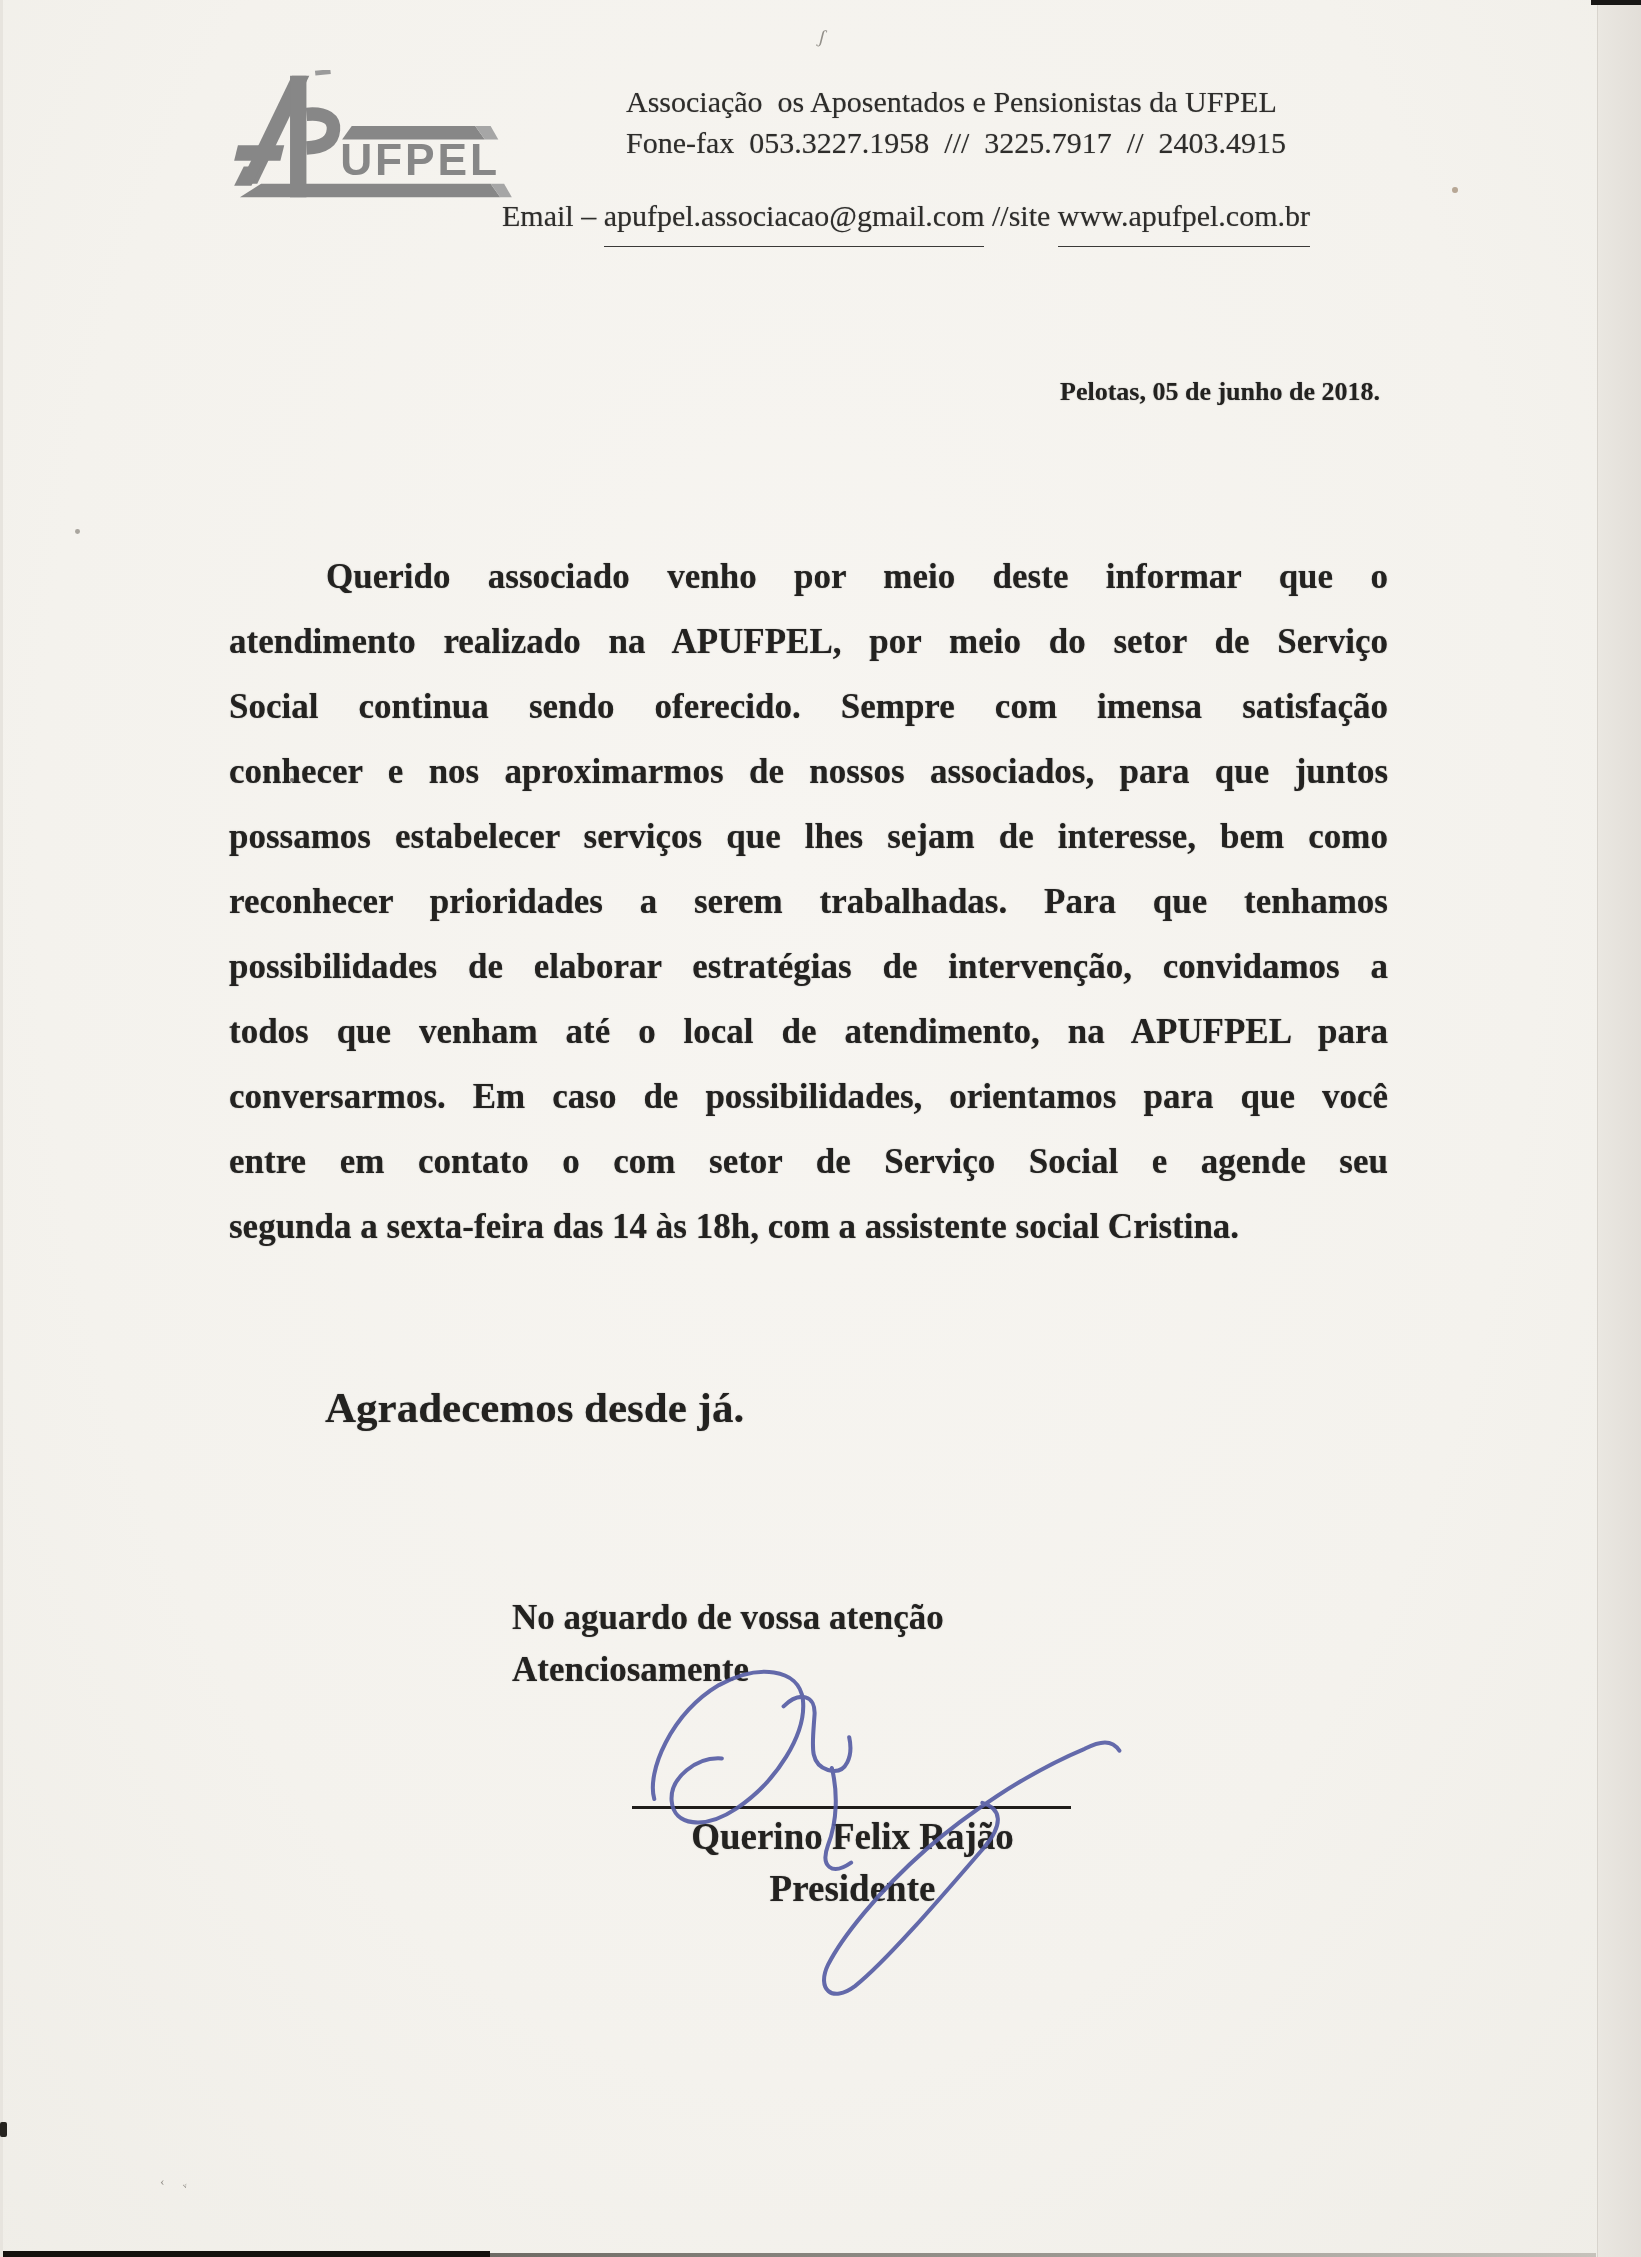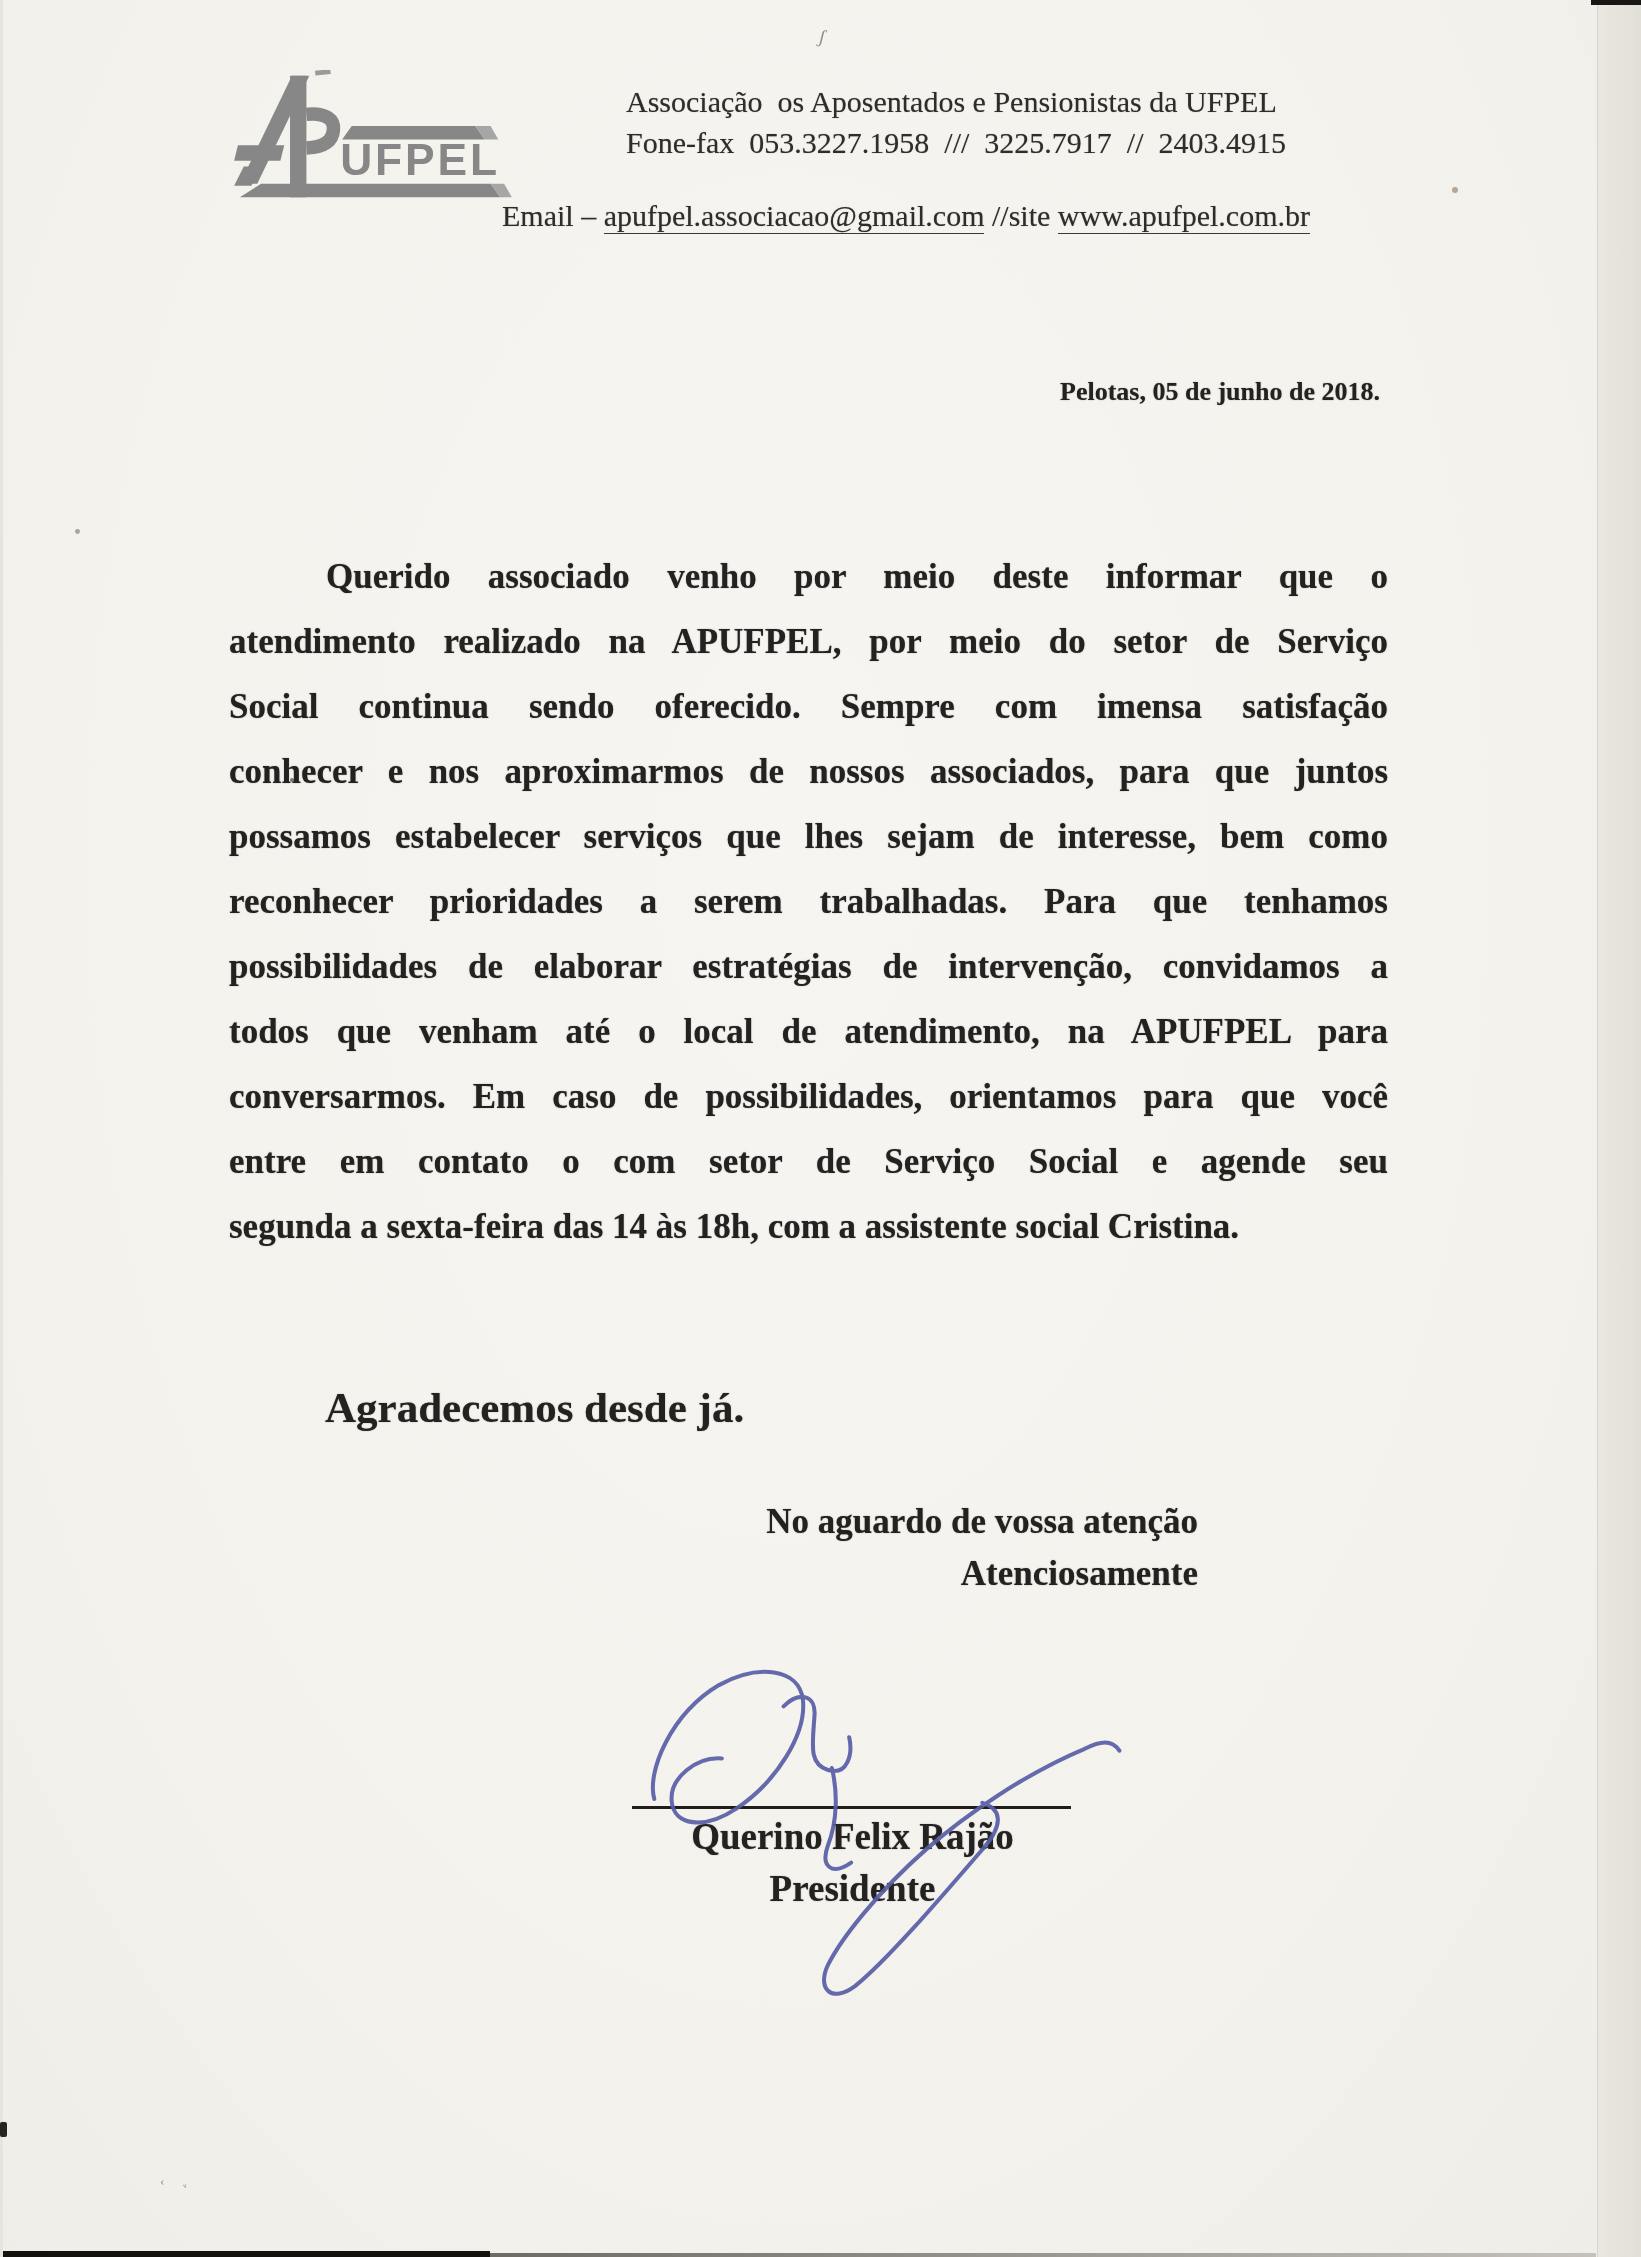--- a/index.html
+++ b/index.html
@@ -20,31 +20,31 @@
   .speck{position:absolute;color:#93908a;font-size:19.3px;line-height:1;}
   .dot{position:absolute;border-radius:50%;}
 
   
   #logo{position:absolute;left:232px;top:70px;width:280px;height:135px;}
   #head-lines{position:absolute;left:626px;top:81px;line-height:41px;font-size:30px;color:#2e2d2b;
        text-shadow:0 0 1px rgba(40,40,40,.45);}
   .pre{white-space:pre;}
   #email-line{position:absolute;left:502px;top:199px;font-size:30px;color:#2e2d2b;
        text-shadow:0 0 1px rgba(40,40,40,.45);}
-  .u{border-bottom:1.9px solid #3a3937;padding-bottom:1px;}
+  .u{border-bottom:1.9px solid #3a3937;padding-bottom:14px;}
 
   
   .bold-ink{font-weight:bold;color:#232220;text-shadow:0 0 1.2px rgba(35,35,35,.5);}
   #date-line{position:absolute;top:377px;right:261px;font-size:26px;}
   #body-paragraph{position:absolute;left:229px;top:544px;width:1159px;font-size:35px;line-height:65px;}
   .bl{text-align:justify;text-align-last:justify;}
   .bl.first{padding-left:97px;}
   .bl.last{text-align-last:left;}
   #thanks-line{position:absolute;left:325px;top:1383px;font-size:43px;}
-  #signoff-block{position:absolute;left:512px;top:1496px;width:686px;text-align:right;
+  #signoff-block{position:absolute;left:512px;top:1592px;width:686px;text-align:left;
        font-size:35px;line-height:52px;}
   #signature-rule{position:absolute;left:632px;top:1806px;width:439px;height:2.9px;background:#1f1d1a;}
   #signer-block{position:absolute;left:563px;top:1811px;width:579px;text-align:center;
        font-size:37px;line-height:52px;}
   #signature-svg{position:absolute;left:579px;top:1656px;width:579px;height:367px;pointer-events:none;}
 </style>
 </head>
 <body>
 
 <div id="paper">

